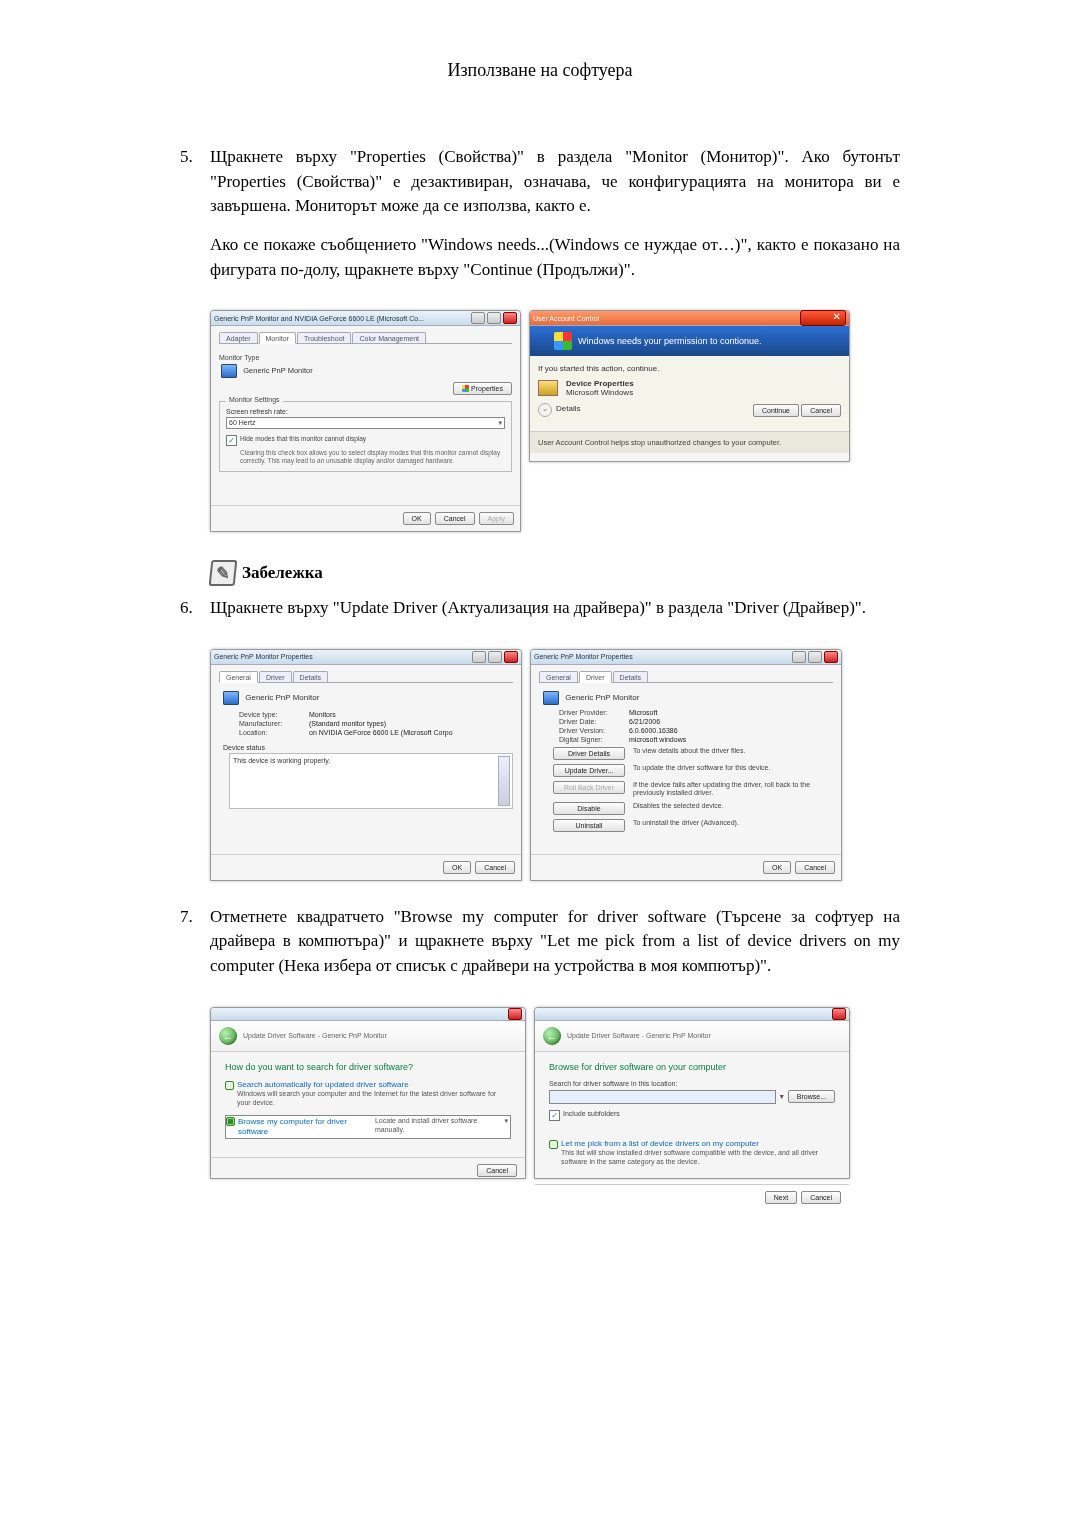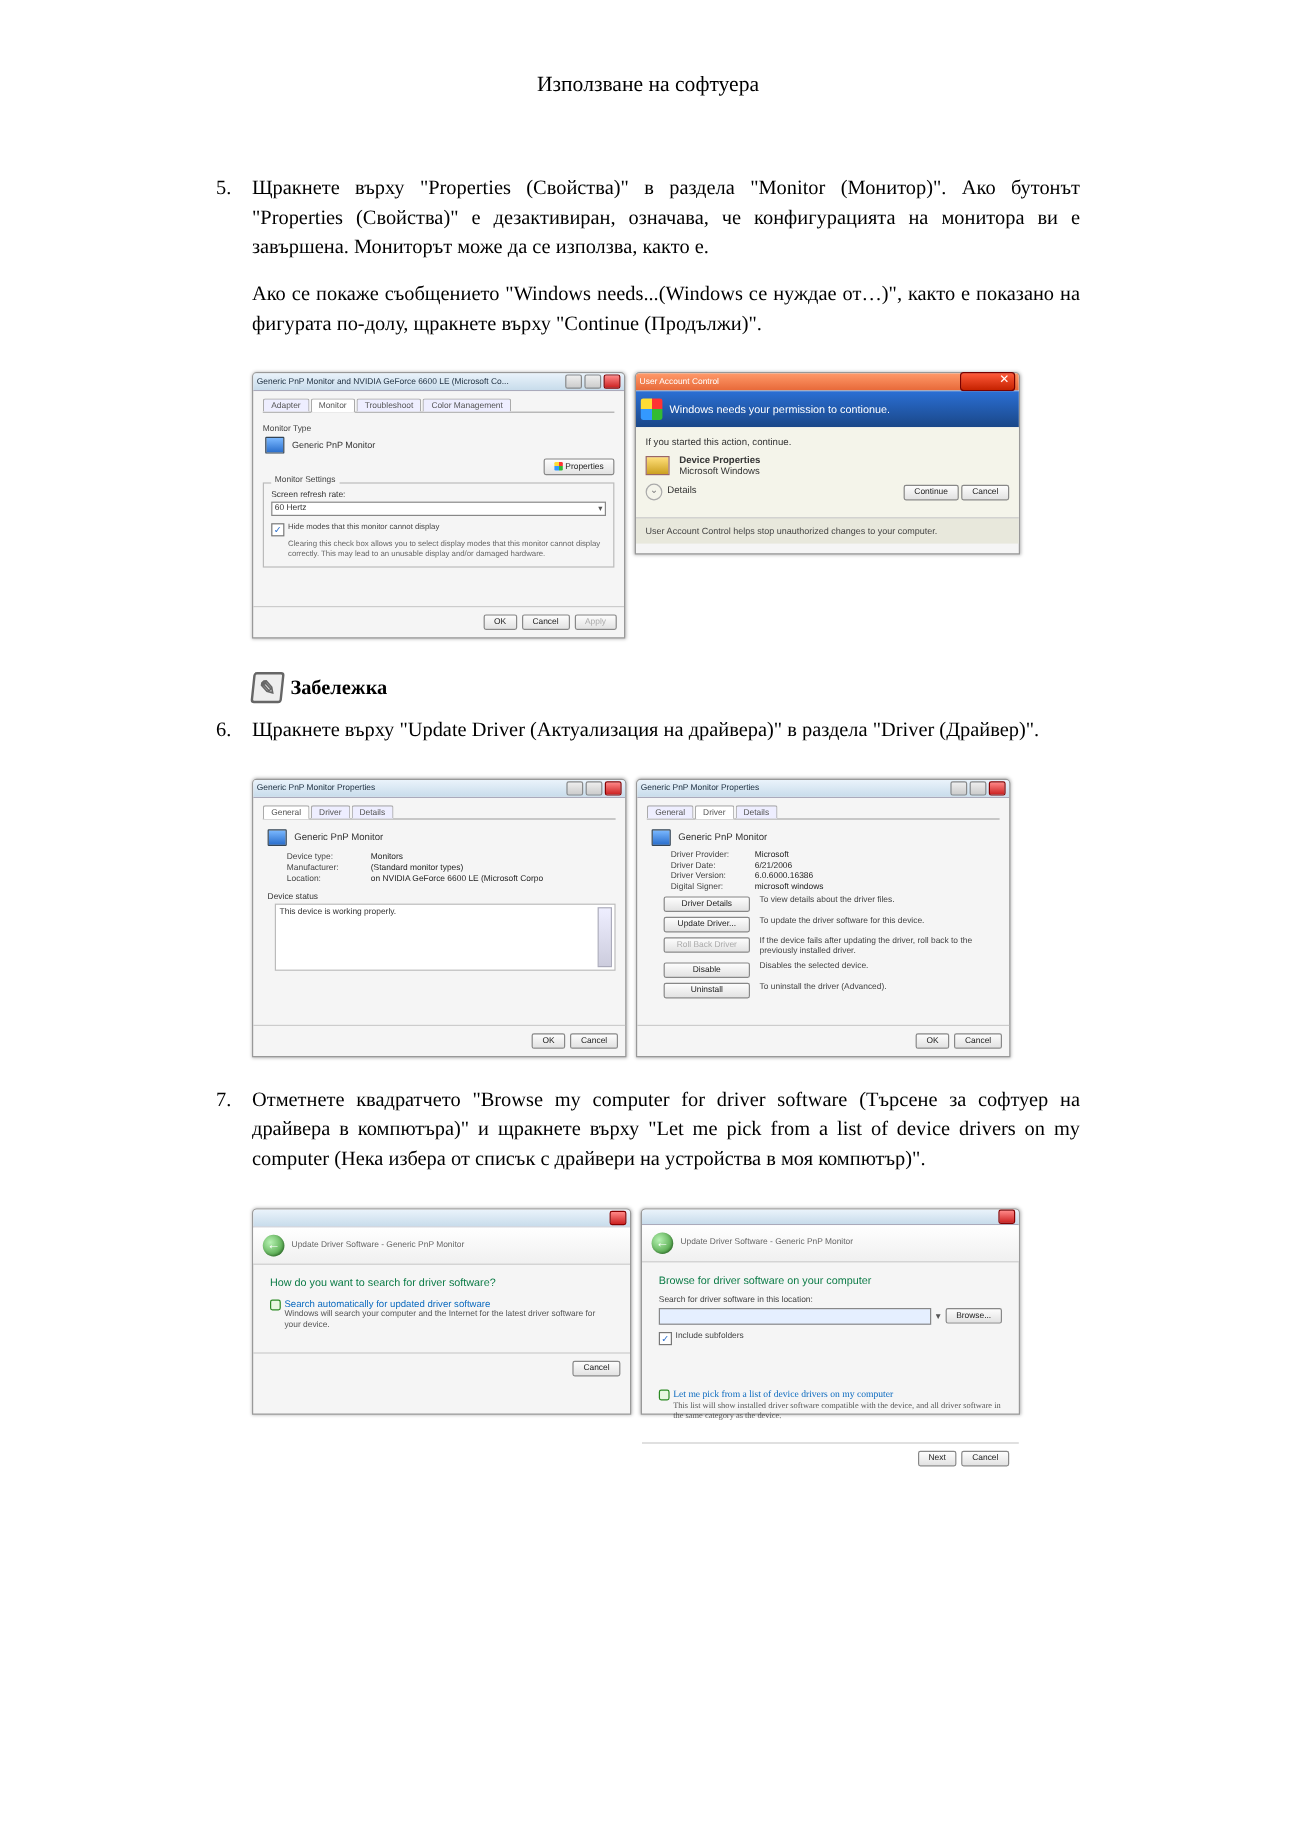--- a/index.html
+++ b/index.html
@@ -89,21 +89,21 @@
   }
   .btn.shield::before{content:"";display:inline-block;width:7px;height:7px;margin-right:2px;background:conic-gradient(#f33 0 25%,#3b3 0 50%,#39f 0 75%,#fd3 0);vertical-align:-1px;border-radius:1px;}
   .grp{border:1px solid #bbb;padding:6px;margin-top:6px;position:relative;}
   .grp-label{position:absolute;top:-6px;left:6px;background:#f5f5f5;padding:0 3px;font-size:7px;color:#444;}
   .sel{border:1px solid #888;background:#fff;padding:1px 2px;font-size:7px;width:100%;box-sizing:border-box;display:flex;justify-content:space-between;}
   .sel::after{content:"▾";color:#555;}
   .chk{display:flex;align-items:flex-start;gap:3px;font-size:6.5px;color:#444;margin-top:6px;line-height:1.2;}
   .chk::before{content:"✓";display:inline-block;width:9px;height:9px;border:1px solid #777;background:#fff;color:#2a6ecc;font-size:8px;line-height:9px;text-align:center;flex-shrink:0;}
   .bottom-bar{display:flex;justify-content:flex-end;gap:4px;padding:6px;border-top:1px solid #ccc;}
   
-  .uac-top{background:linear-gradient(#2b6fd4,#1a4788);color:#fff;padding:6px 4px;display:flex;align-items:center;gap:6px;font-size:9px;}
+  .uac-top{background:linear-gradient(#2b6fd4,#1a4788);color:#fff;padding:6px 24px;display:flex;align-items:center;gap:6px;font-size:9px;}
   .shield-big{width:18px;height:18px;background:conic-gradient(#f33 0 25%,#3b3 0 50%,#39f 0 75%,#fd3 0);border-radius:2px;flex-shrink:0;}
   .uac-section{background:#f4f4ea;padding:8px;font-size:8px;}
   .uac-row{display:flex;align-items:center;gap:8px;margin:6px 0;}
   .uac-icon{width:18px;height:14px;background:linear-gradient(#ffdf7a,#cca020);border:1px solid #966;flex-shrink:0;}
   .expand::before{content:"⌄";display:inline-block;width:12px;height:12px;border:1px solid #aaa;border-radius:50%;text-align:center;line-height:10px;margin-right:4px;color:#888;}
   .uac-footer{background:#e8e8dc;padding:6px 8px;font-size:7.5px;color:#444;border-top:1px solid #ccc;}
   
   .kv{display:flex;font-size:7px;margin:2px 0 2px 20px;}
   .kv span:first-child{width:70px;color:#444;}
   .kv span:last-child{color:#222;}
@@ -358,20 +358,24 @@
       <div class="wiz-head">
         <span class="wiz-back">←</span>
         <small>Update Driver Software - Generic PnP Monitor</small>
       </div>
       <div class="wiz-body">
         <div class="wiz-green">How do you want to search for driver software?</div>
         <div class="opt">
           <span class="lnk">Search automatically for updated driver software</span>
           <span>Windows will search your computer and the Internet for the latest driver software for your device.</span>
         </div>
+        <div class="opt sel">
+          <span class="lnk">Browse my computer for driver software</span>
+          <span>Locate and install driver software manually.</span>
+        </div>
       </div>
       <div class="wiz-footer">
           <span class="btn">Cancel</span>
         </div>
     </div>
 
     <div class="win win-f">
       <div class="titlebar" style="justify-content:flex-end;">
           <span class="win-close">
             <span></span>
@@ -385,21 +389,21 @@
         <div class="wiz-green">Browse for driver software on your computer</div>
         <div style="font-size:7px;color:#444;">Search for driver software in this location:</div>
         <div class="path-row">
           <div class="path"></div>
           <span style="font-size:8px;color:#555;">▾</span>
           <span class="btn">Browse...</span>
         </div>
         <div class="chk" style="font-size:7px;">
             <span>Include subfolders</span>
           </div>
-        <div class="opt" style="margin-top:36px;font-family:Liberation Serif, serif;">
+        <div class="opt" style="margin-top:18px;">
           <span class="lnk">Let me pick from a list of device drivers on my computer</span>
           <span>This list will show installed driver software compatible with the device, and all driver software in the same category as the device.</span>
         </div>
       </div>
       <div class="wiz-footer">
         <span class="btn">Next</span>
         <span class="btn">Cancel</span>
       </div>
     </div>
   </div>

